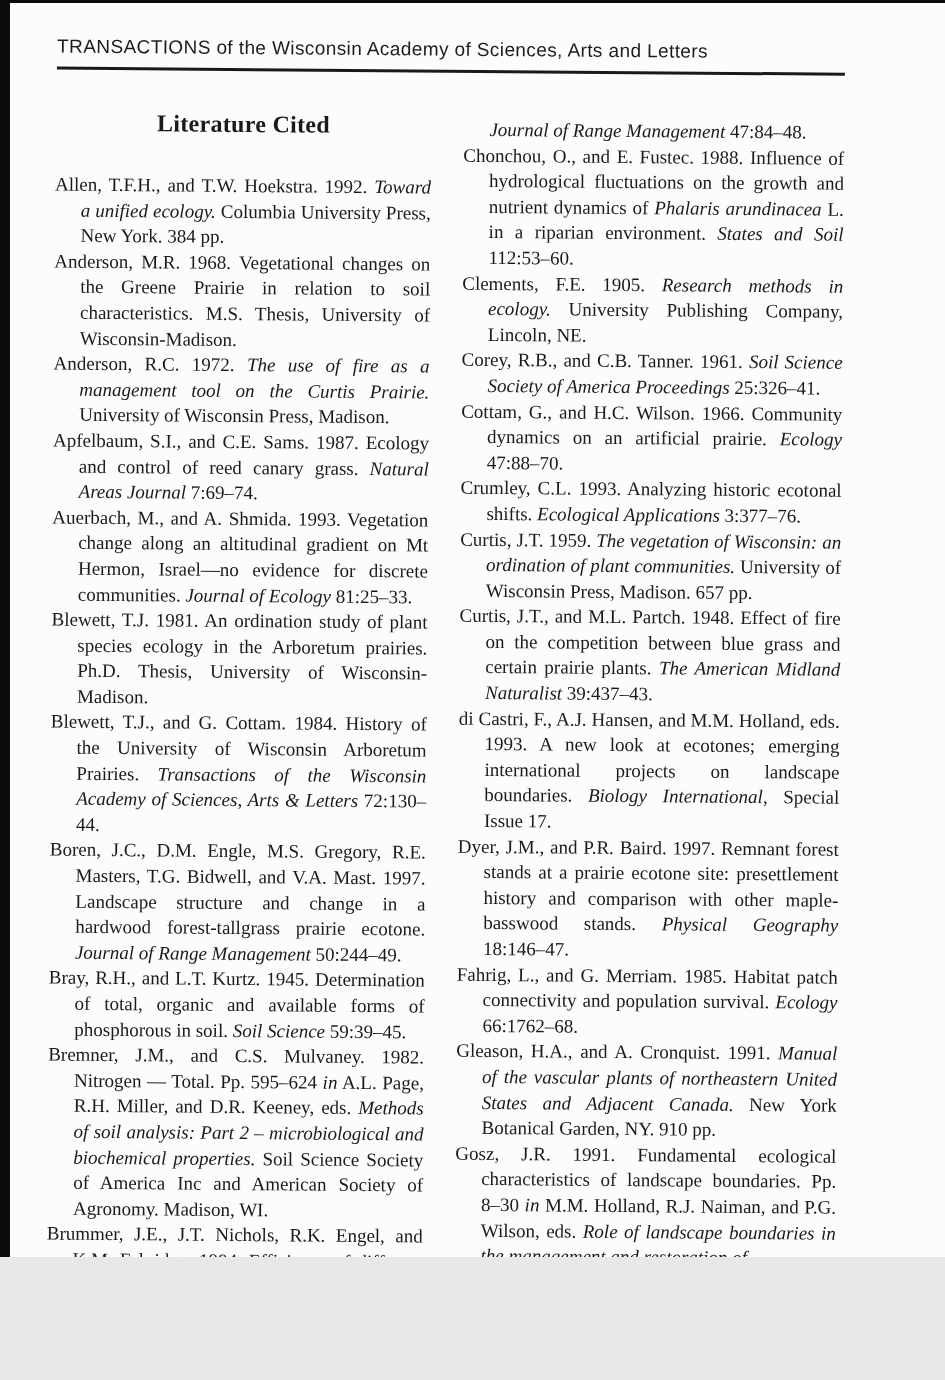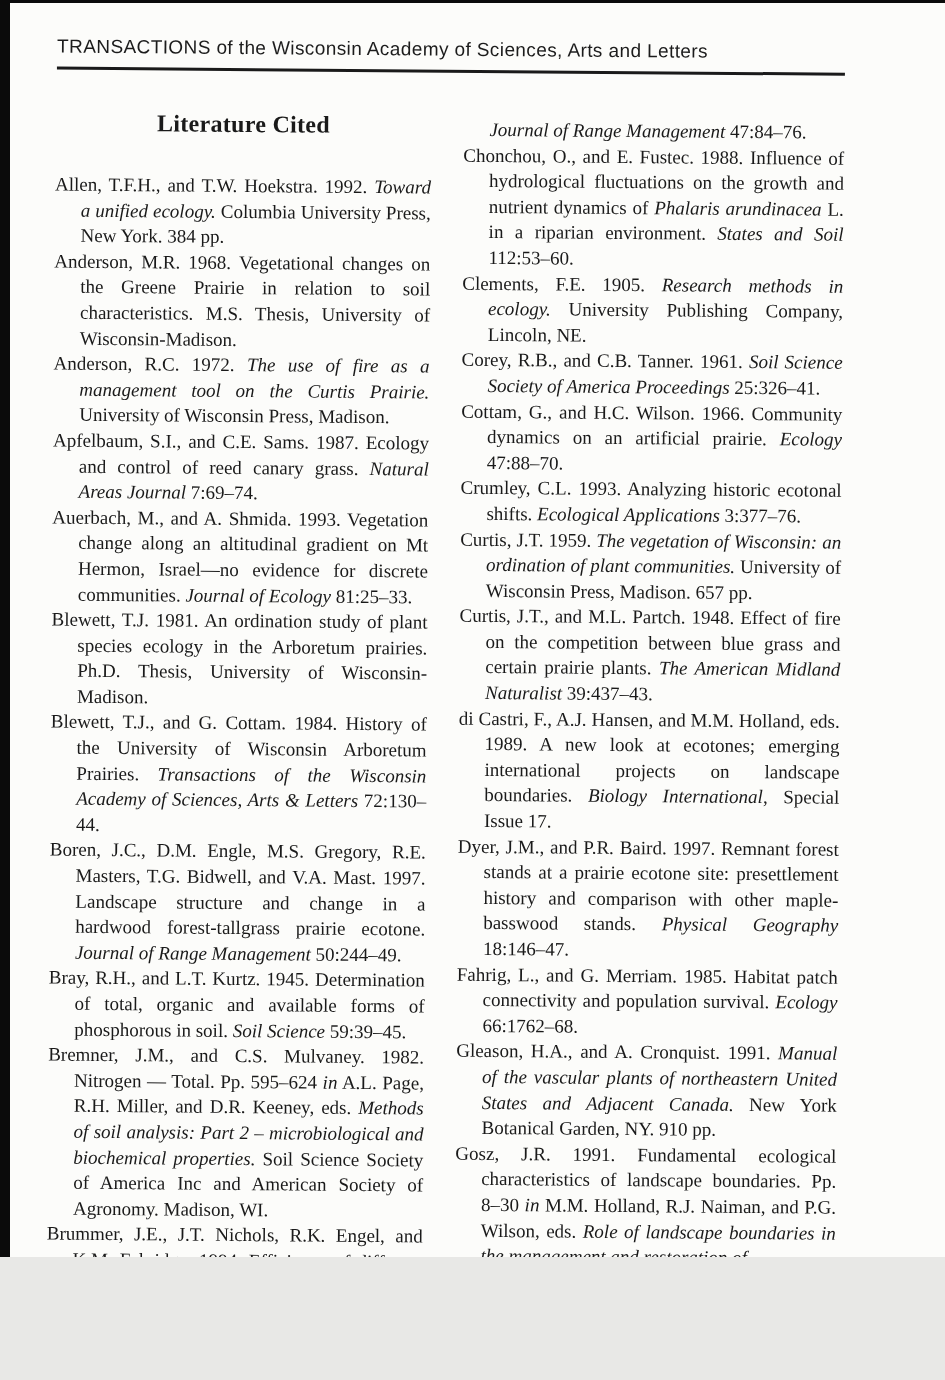--- a/index.html
+++ b/index.html
@@ -96,29 +96,29 @@
           <p class="ref"><span>Blewett, T.J., and G. Cottam. 1984. History of the University of Wisconsin Arboretum Prairies. </span><em>Transactions of the Wisconsin Academy of Sciences, Arts &amp; Letters</em><span> 72:130–44.</span></p>
           <p class="ref"><span>Boren, J.C., D.M. Engle, M.S. Gregory, R.E. Masters, T.G. Bidwell, and V.A. Mast. 1997. Landscape structure and change in a hardwood forest-tallgrass prairie ecotone. </span><em>Journal of Range Management</em><span> 50:244–49.</span></p>
           <p class="ref"><span>Bray, R.H., and L.T. Kurtz. 1945. Determination of total, organic and available forms of phosphorous in soil. </span><em>Soil Science</em><span> 59:39–45.</span></p>
           <p class="ref"><span>Bremner, J.M., and C.S. Mulvaney. 1982. Nitrogen — Total. Pp. 595–624 </span><em>in</em><span> A.L. Page, R.H. Miller, and D.R. Keeney, eds. </span><em>Methods of soil analysis: Part 2 – microbiological and biochemical properties.</em><span> Soil Science Society of America Inc and American Society of Agronomy. Madison, WI.</span></p>
           <p class="ref"><span>Brummer, J.E., J.T. Nichols, R.K. Engel, and K.M. Eskridge. 1994. Efficiency of different quadrat sizes and shapes for sampling standing crop.</span></p>
         </div>
     </div>
 
     <div class="col col-right">
       <div id="refs-right">
-          <p class="ref cont"><em>Journal of Range Management</em><span> 47:84–76.</span></p>
+          <p class="ref cont"><em>Journal of Range Management</em><span> 47:84–48.</span></p>
           <p class="ref"><span>Chonchou, O., and E. Fustec. 1988. Influence of hydrological fluctuations on the growth and nutrient dynamics of </span><em>Phalaris arundinacea</em><span> L. in a riparian environment. </span><em>States and Soil</em><span> 112:53–60.</span></p>
           <p class="ref"><span>Clements, F.E. 1905. </span><em>Research methods in ecology.</em><span> University Publishing Company, Lincoln, NE.</span></p>
           <p class="ref"><span>Corey, R.B., and C.B. Tanner. 1961. </span><em>Soil Science Society of America Proceedings</em><span> 25:326–41.</span></p>
           <p class="ref"><span>Cottam, G., and H.C. Wilson. 1966. Community dynamics on an artificial prairie. </span><em>Ecology</em><span> 47:88–70.</span></p>
           <p class="ref"><span>Crumley, C.L. 1993. Analyzing historic ecotonal shifts. </span><em>Ecological Applications</em><span> 3:377–76.</span></p>
           <p class="ref"><span>Curtis, J.T. 1959. </span><em>The vegetation of Wisconsin: an ordination of plant communities.</em><span> University of Wisconsin Press, Madison. 657 pp.</span></p>
           <p class="ref"><span>Curtis, J.T., and M.L. Partch. 1948. Effect of fire on the competition between blue grass and certain prairie plants. </span><em>The American Midland Naturalist</em><span> 39:437–43.</span></p>
-          <p class="ref"><span>di Castri, F., A.J. Hansen, and M.M. Holland, eds. 1989. A new look at ecotones; emerging international projects on landscape boundaries. </span><em>Biology International</em><span>, Special Issue 17.</span></p>
+          <p class="ref"><span>di Castri, F., A.J. Hansen, and M.M. Holland, eds. 1993. A new look at ecotones; emerging international projects on landscape boundaries. </span><em>Biology International</em><span>, Special Issue 17.</span></p>
           <p class="ref"><span>Dyer, J.M., and P.R. Baird. 1997. Remnant forest stands at a prairie ecotone site: presettlement history and comparison with other maple-basswood stands. </span><em>Physical Geography</em><span> 18:146–47.</span></p>
           <p class="ref"><span>Fahrig, L., and G. Merriam. 1985. Habitat patch connectivity and population survival. </span><em>Ecology</em><span> 66:1762–68.</span></p>
           <p class="ref"><span>Gleason, H.A., and A. Cronquist. 1991. </span><em>Manual of the vascular plants of northeastern United States and Adjacent Canada.</em><span> New York Botanical Garden, NY. 910 pp.</span></p>
           <p class="ref"><span>Gosz, J.R. 1991. Fundamental ecological characteristics of landscape boundaries. Pp. 8–30 </span><em>in</em><span> M.M. Holland, R.J. Naiman, and P.G. Wilson, eds. </span><em>Role of landscape boundaries in the management and restoration of</em></p>
         </div>
     </div>
 
     <div class="footer-page">48</div>
 
     <div class="footer-title">TRANSACTIONS</div>

